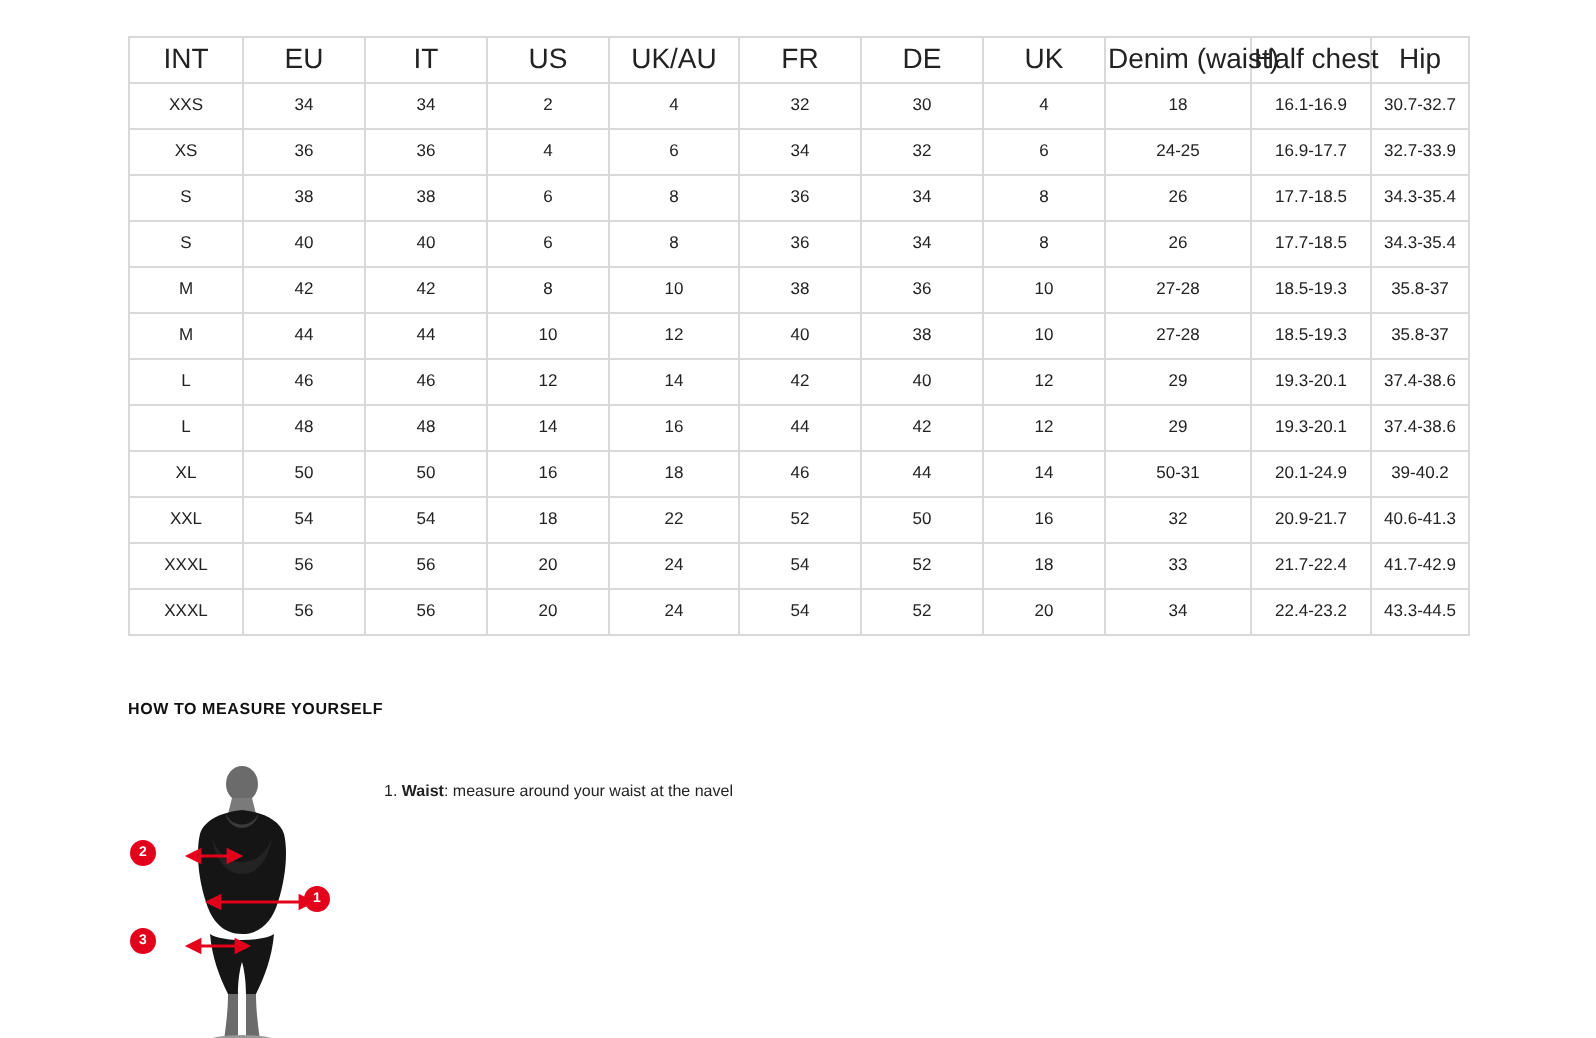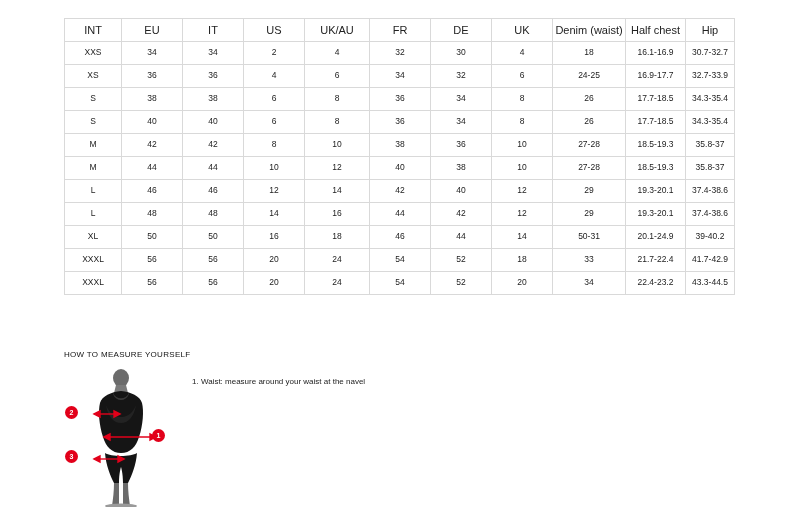--- a/index.html
+++ b/index.html
@@ -35,21 +35,21 @@
     text-align: center;
     vertical-align: middle;
     font-size: 8.5px;
     font-weight: normal;
     color: #222222;
     padding: 0 1px;
     line-height: 1.1;
     white-space: nowrap;
   }
   table.size-table th {
-    font-size: 11px;
+    font-size: 14px;
     color: #222222;
   }
   
   col.c-int      { width: 57px; }
   col.c-eu       { width: 61px; }
   col.c-it       { width: 61px; }
   col.c-us       { width: 61px; }
   col.c-ukau     { width: 65px; }
   col.c-fr       { width: 61px; }
   col.c-de       { width: 61px; }
@@ -60,24 +60,24 @@
 
   
   .measure-section {
     position: absolute;
     left: 64px;
     top: 350px;
     width: 670px;
   }
   .measure-title {
     font-size: 8px;
-    font-weight: normal;
+    font-weight: bold;
     letter-spacing: 0.3px;
     color: #111111;
-    margin-bottom: 8px;
+    margin-bottom: 22px;
   }
   .measure-body {
     display: flex;
     align-items: flex-start;
   }
   .figure-area {
     width: 120px;
     height: 140px;
     position: relative;
     flex: 0 0 120px;
@@ -89,21 +89,21 @@
   .note-line {
     font-size: 8px;
     color: #222222;
     margin-bottom: 13px;
     line-height: 1.2;
   }
   .note-line .num {
     color: #222222;
   }
   .note-line b {
-    font-weight: normal;
+    font-weight: bold;
   }
 
   
   .mann {
     position: absolute;
     left: 22px;
     top: 2px;
     width: 70px;
     height: 138px;
   }
@@ -268,20 +268,33 @@
         <td>16</td>
         <td>18</td>
         <td>46</td>
         <td>44</td>
         <td>14</td>
         <td>50-31</td>
         <td>20.1-24.9</td>
         <td>39-40.2</td>
       </tr>
       <tr>
+        <td>XXL</td>
+        <td>54</td>
+        <td>54</td>
+        <td>18</td>
+        <td>22</td>
+        <td>52</td>
+        <td>50</td>
+        <td>16</td>
+        <td>32</td>
+        <td>20.9-21.7</td>
+        <td>40.6-41.3</td>
+      </tr>
+      <tr>
         <td>XXXL</td>
         <td>56</td>
         <td>56</td>
         <td>20</td>
         <td>24</td>
         <td>54</td>
         <td>52</td>
         <td>18</td>
         <td>33</td>
         <td>21.7-22.4</td>

